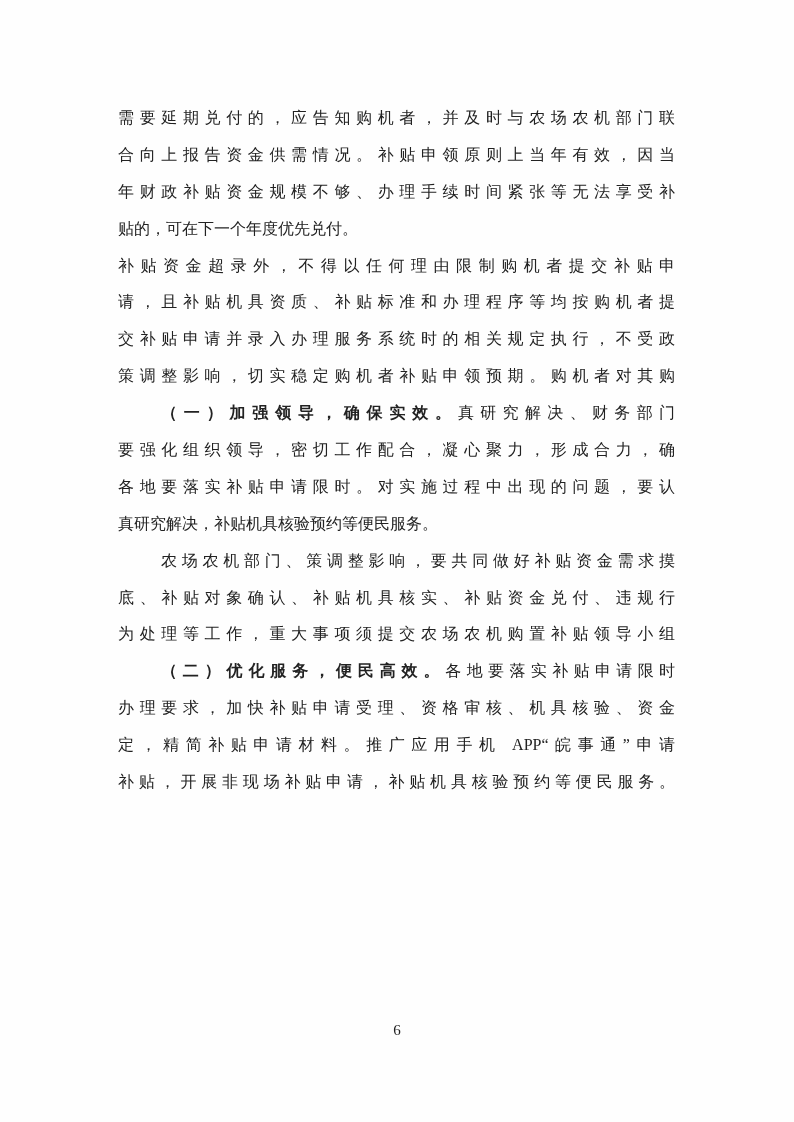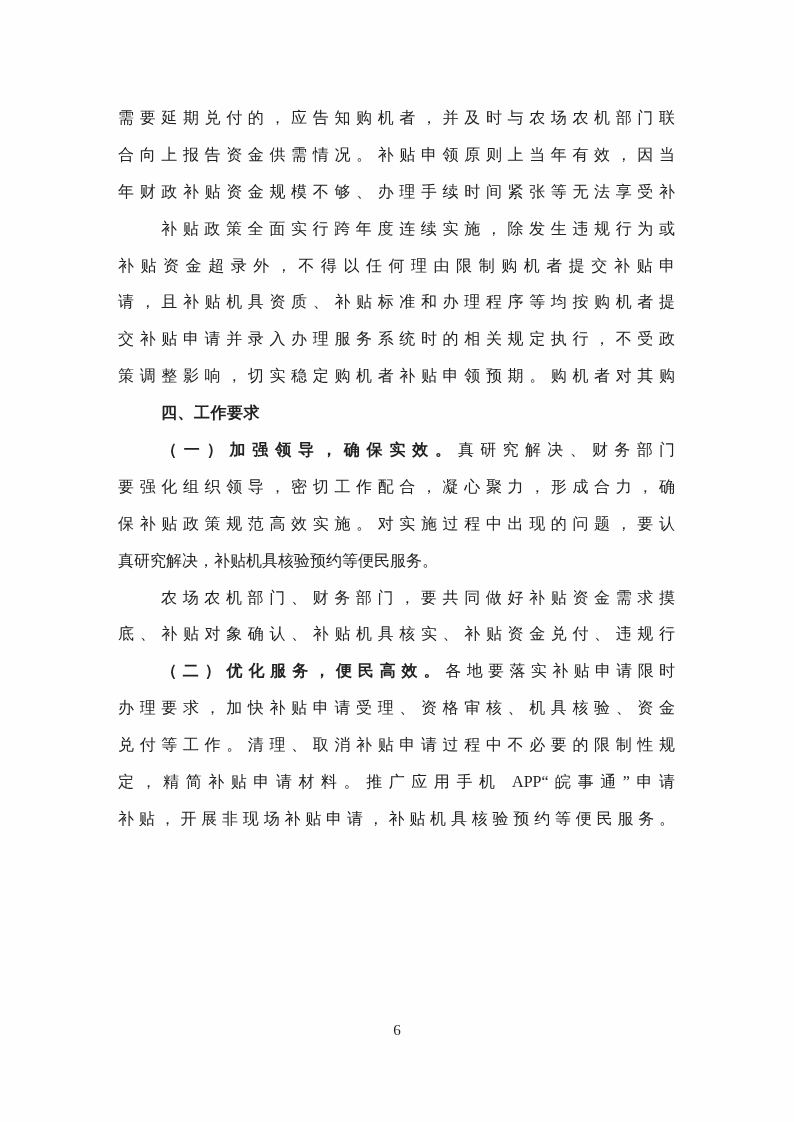--- a/index.html
+++ b/index.html
@@ -56,43 +56,40 @@
 </style>
 </head>
 <body>
 
 <div class="page">
   <div class="doc-body" id="doc-body">
       <div class="para">
         <div class="line fill"><span>需要延期兑付的，应告知购机者，并及时与农场农机部门联</span></div>
         <div class="line fill"><span>合向上报告资金供需情况。补贴申领原则上当年有效，因当</span></div>
         <div class="line fill"><span>年财政补贴资金规模不够、办理手续时间紧张等无法享受补</span></div>
+        <div class="line"><span>贴的，可在下一个年度优先兑付。</span></div>
       </div>
       <div class="para">
-        <div class="line fill indent"><span>补贴政策全面实行跨年度连续实施，除发生违规行为或</span></div>
         <div class="line fill"><span>补贴资金超录外，不得以任何理由限制购机者提交补贴申</span></div>
         <div class="line fill"><span>请，且补贴机具资质、补贴标准和办理程序等均按购机者提</span></div>
         <div class="line fill"><span>交补贴申请并录入办理服务系统时的相关规定执行，不受政</span></div>
         <div class="line fill"><span>策调整影响，切实稳定购机者补贴申领预期。购机者对其购</span></div>
       </div>
       <div class="para">
-        <div class="line indent heading-line"><span class="seg-bold">四、工作要求</span></div>
-      </div>
-      <div class="para">
         <div class="line fill indent"><span class="seg-bold">（一）加强领导，确保实效。</span><span>真研究解决、财务部门</span></div>
         <div class="line fill"><span>要强化组织领导，密切工作配合，凝心聚力，形成合力，确</span></div>
-        <div class="line fill"><span>保补贴政策规范高效实施。对实施过程中出现的问题，要认</span></div>
+        <div class="line fill"><span>各地要落实补贴申请限时。对实施过程中出现的问题，要认</span></div>
         <div class="line"><span>真研究解决，补贴机具核验预约等便民服务。</span></div>
       </div>
       <div class="para">
-        <div class="line fill indent"><span>农场农机部门、财务部门，要共同做好补贴资金需求摸</span></div>
+        <div class="line fill indent"><span>农场农机部门、策调整影响，要共同做好补贴资金需求摸</span></div>
         <div class="line fill"><span>底、补贴对象确认、补贴机具核实、补贴资金兑付、违规行</span></div>
+        <div class="line fill"><span>为处理等工作，重大事项须提交农场农机购置补贴领导小组</span></div>
       </div>
       <div class="para">
         <div class="line fill indent"><span class="seg-bold">（二）优化服务，便民高效。</span><span>各地要落实补贴申请限时</span></div>
         <div class="line fill"><span>办理要求，加快补贴申请受理、资格审核、机具核验、资金</span></div>
-        <div class="line fill"><span>兑付等工作。清理、取消补贴申请过程中不必要的限制性规</span></div>
         <div class="line fill"><span>定，精简补贴申请材料。推广应用手机 APP“皖事通”申请</span></div>
         <div class="line fill"><span>补贴，开展非现场补贴申请，补贴机具核验预约等便民服务。</span></div>
       </div>
     </div>
   <div class="page-number">6</div>
 </div>
 
 </body></html>

